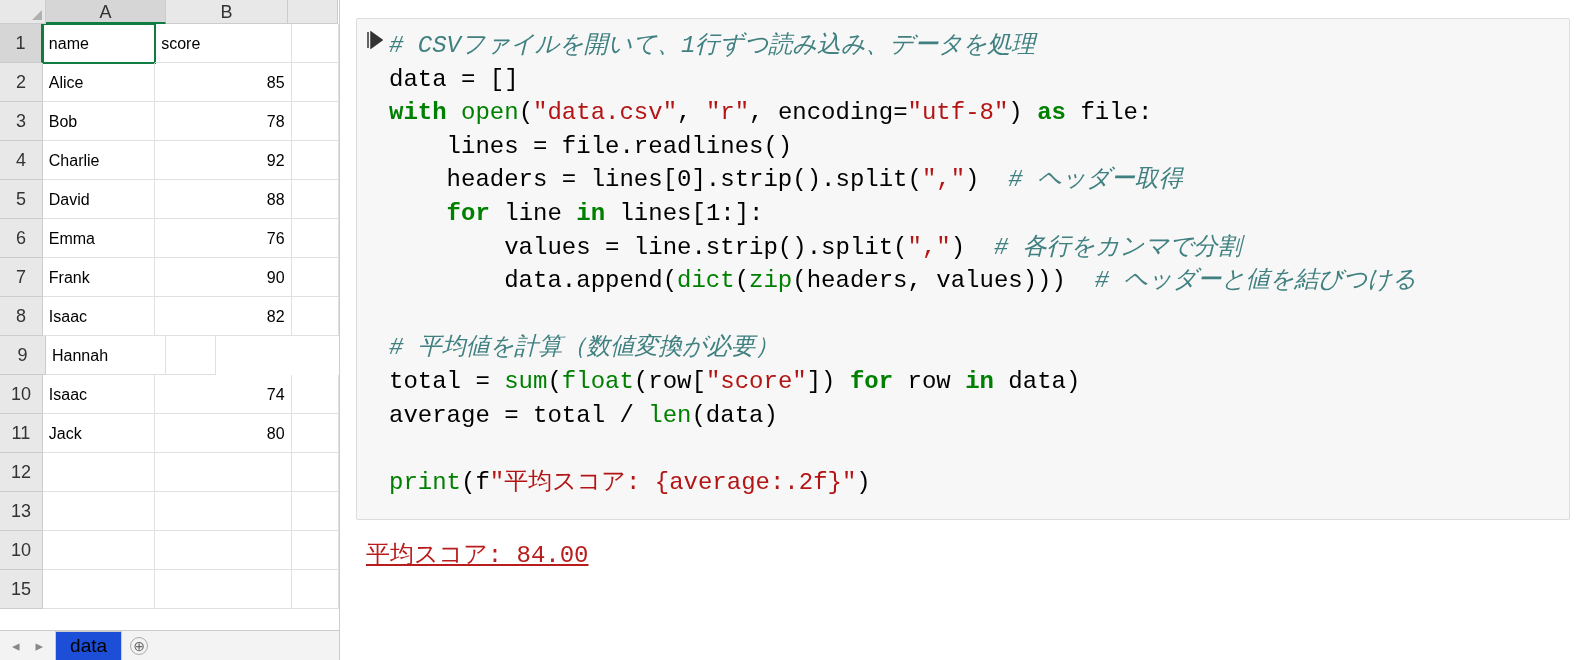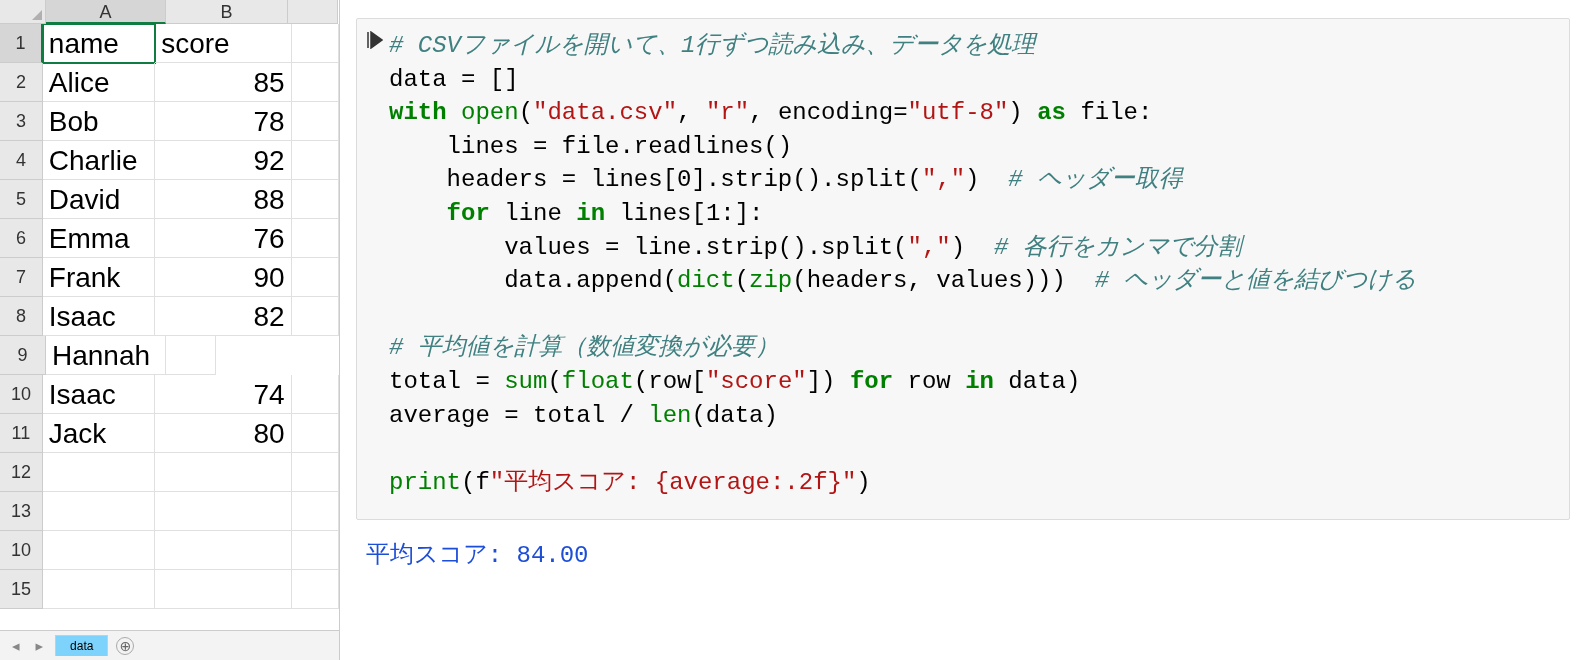--- a/index.html
+++ b/index.html
@@ -69,21 +69,21 @@
     border-bottom: 1px solid #ccc;
     text-align: center;
     font-size: 18px;
     line-height: 39px;
     color: #333;
   }
   .row-head.sel { border-right: 2px solid #107c41; background:#d6d6d6; }
   .cell {
     border-right: 1px solid #e0e0e0;
     border-bottom: 1px solid #e0e0e0;
-    font-size: 28px;
+    font-size: 16px;
     line-height: 39px;
     padding: 0 6px;
     color: #000;
     white-space: nowrap;
     overflow: hidden;
   }
   .cell.colA { width: 120px; text-align: left; }
   .cell.colB { width: 146px; text-align: right; }
   .cell.colC { width: 50px; }
   .cell.selected {
@@ -96,25 +96,25 @@
     display: flex;
     align-items: center;
     border-top: 1px solid #ccc;
     background: #f3f3f3;
     padding-left: 8px;
     gap: 8px;
     font-size: 15px;
   }
   .nav-btn { color: #888; cursor: pointer; padding: 0 4px; }
   .tab {
-    background: #7dd3fc;
+    background: #1d4ed8;
     border: 1px solid #ccc;
     border-bottom: none;
     padding: 3px 14px;
-    font-size: 12px;
+    font-size: 19px;
     cursor: pointer;
   }
   .addtab {
     width: 18px; height: 18px;
     border: 1px solid #aaa;
     border-radius: 50%;
     display: inline-flex;
     align-items: center; justify-content: center;
     font-size: 14px; color: #666;
     cursor: pointer;
@@ -150,21 +150,22 @@
   }
   .c-comment { color: #408080; font-style: italic; }
   .c-kw { color: #008000; font-weight: bold; text-align: center; }
   .c-str { color: #b31515; }
   .c-builtin { color: #008000; }
   .output {
     margin-top: 18px;
     padding-left: 10px;
     font-size: 24px;
     font-family: "Courier New", monospace;
-    color: #1d4ed8;
+    color: #b91c1c;
+    text-decoration: underline;
   }
 </style>
 </head>
 <body>
 
 <div class="spreadsheet">
   <div class="sheet-grid">
     <div class="col-headers">
       <div class="corner"></div>
       <div class="col-head colA">A</div>

